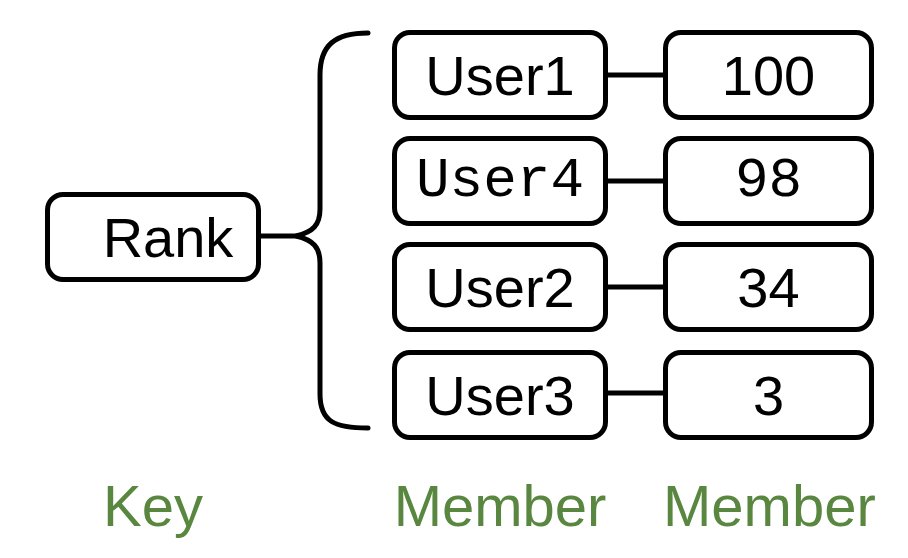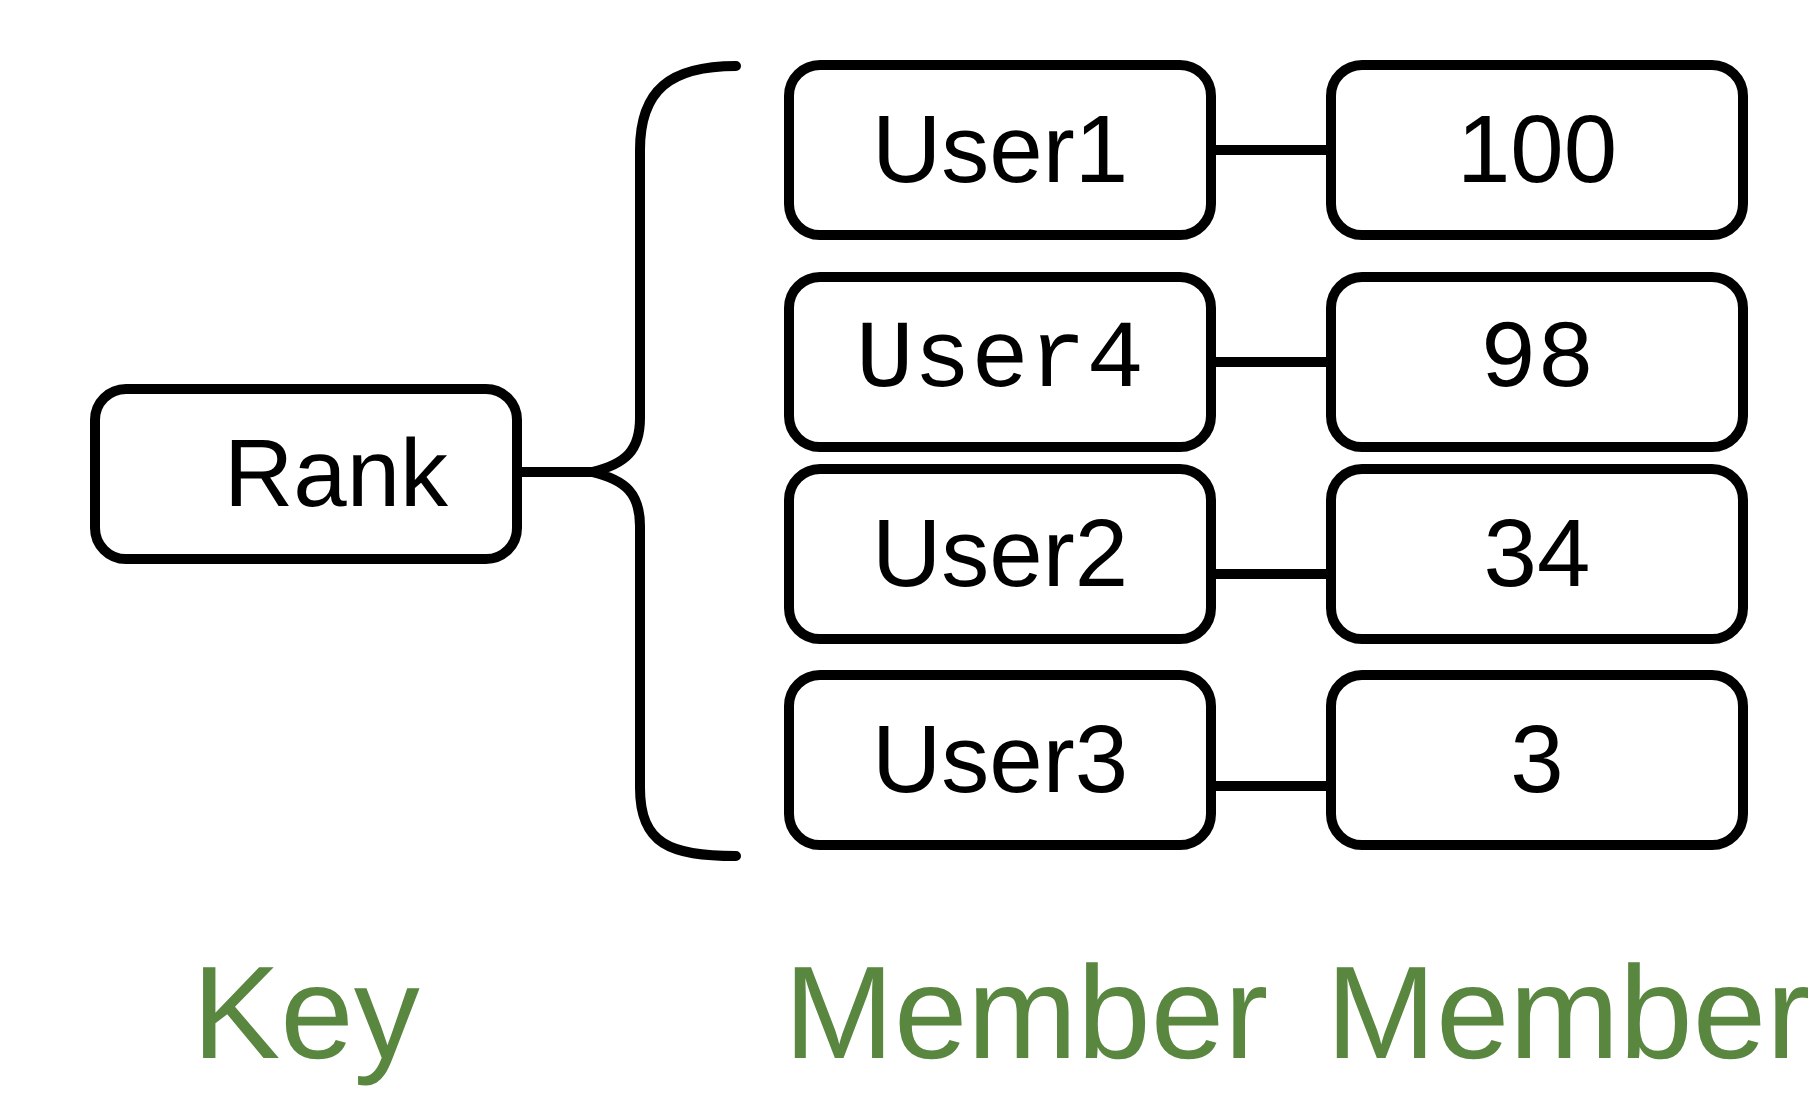--- a/index.html
+++ b/index.html
@@ -22,47 +22,47 @@
   }
   .box {
     position: absolute;
     box-sizing: border-box;
     border: 5px solid #000000;
     border-radius: 18px;
     background: #ffffff;
     display: flex;
     align-items: center;
     justify-content: center;
-    font-size: 48px;
+    font-size: 56px;
     color: #000000;
     white-space: nowrap;
   }
   .key-box {
     left: 45px; top: 192px;
     width: 216px; height: 90px; padding-left: 30px;
   }
   .member-box {
     left: 392px;
     width: 216px; height: 90px;
   }
   .score-box {
     left: 663px;
     width: 211px; height: 90px;
   }
   .row-0 { top: 30px; }
   .row-1 { top: 136px; font-family: Liberation Mono, monospace; }
-  .row-2 { top: 232px; }
-  .row-3 { top: 335px; justify-content: center; }
+  .row-2 { top: 242px; }
+  .row-3 { top: 350px; justify-content: center; }
   .col-label {
     position: absolute;
     top: 470px;
     height: 72px;
     line-height: 72px;
     text-align: center;
-    font-size: 66px;
+    font-size: 58px;
     color: #598740;
     white-space: nowrap;
   }
   .label-key    { left: 45px;  width: 216px; }
   .label-member { left: 392px; width: 216px; }
   .label-score  { left: 663px; width: 211px; }
 </style>
 </head>
 <body>
 

